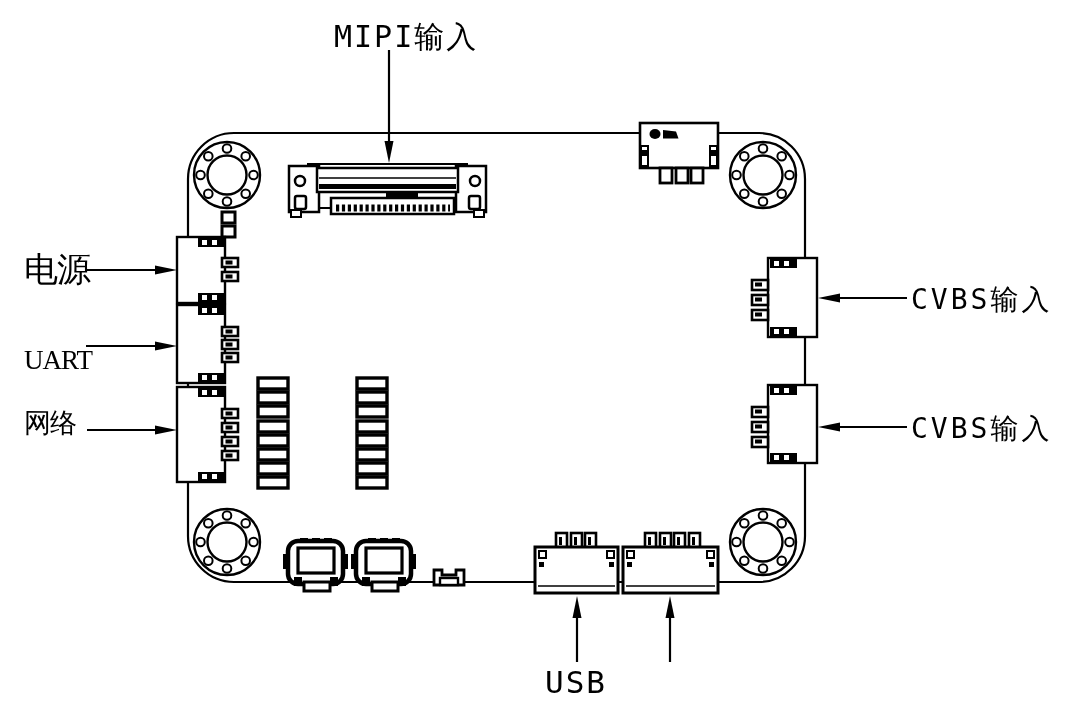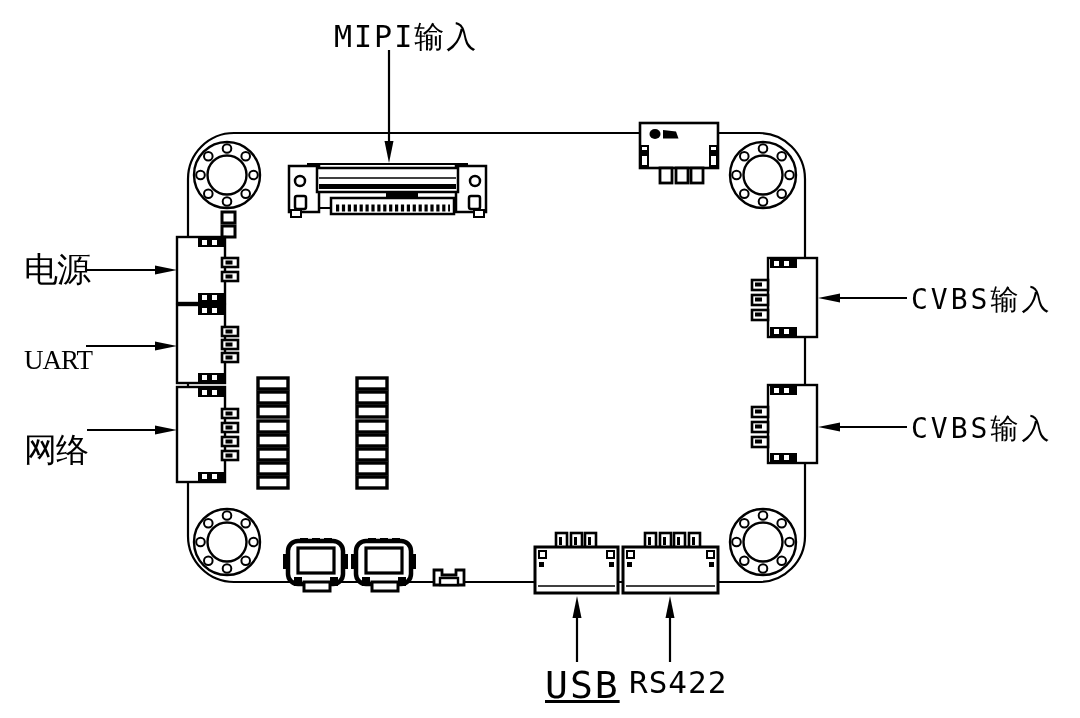--- a/index.html
+++ b/index.html
@@ -4,24 +4,24 @@
 <style>
   html,body{margin:0;padding:0;background:#ffffff;}
   .stage{position:relative;width:1080px;height:718px;background:#ffffff;overflow:hidden;}
   .stage svg{position:absolute;left:0;top:0;}
   .label{position:absolute;color:#000;white-space:nowrap;line-height:1.05;}
   .label-cad{font-family:"DejaVu Sans Mono","DejaVu Sans",monospace;}
   .label-serif{font-family:"Liberation Serif","DejaVu Serif",serif;}
   .lbl-mipi{left:334px;top:21px;font-size:30px;letter-spacing:2px;}
   .lbl-power{left:24px;top:252px;font-size:34px;letter-spacing:-1px;}
   .lbl-uart{left:24px;top:346px;font-size:27px;letter-spacing:-1px;}
-  .lbl-network{left:24px;top:433px;font-size:33px;letter-spacing:-1px;}
+  .lbl-network{left:24px;top:409px;font-size:27px;letter-spacing:-1px;}
   .lbl-cvbs1{left:911px;top:285px;font-size:28px;letter-spacing:3px;}
   .lbl-cvbs2{left:911px;top:414px;font-size:28px;letter-spacing:3px;}
-  .lbl-usb{left:545px;top:666px;font-size:38px;letter-spacing:2px;text-decoration:underline;}
+  .lbl-usb{left:545px;top:666px;font-size:31px;letter-spacing:2px;}
   .lbl-rs422{left:629px;top:666px;font-size:31px;letter-spacing:1px;}
 </style>
 </head>
 <body>
 
 <div class="stage">
 
 <svg width="1080" height="718" viewBox="0 0 1080 718">
 
   <rect x="188" y="133" width="617" height="449" rx="46" fill="#fff" stroke="#000" stroke-width="2.2"></rect>
@@ -310,15 +310,14 @@
   </g>
 </svg>
 
 <div class="label label-cad lbl-mipi">MIPI输入</div>
 <div class="label label-serif lbl-power">电源</div>
 <div class="label label-serif lbl-uart">UART</div>
 <div class="label label-serif lbl-network">网络</div>
 <div class="label label-cad lbl-cvbs1">CVBS输入</div>
 <div class="label label-cad lbl-cvbs2">CVBS输入</div>
 <div class="label label-cad lbl-usb">USB</div>
-<div class="label label-cad lbl-rs422">RS422</div>
 
 </div>
 
 </body></html>

